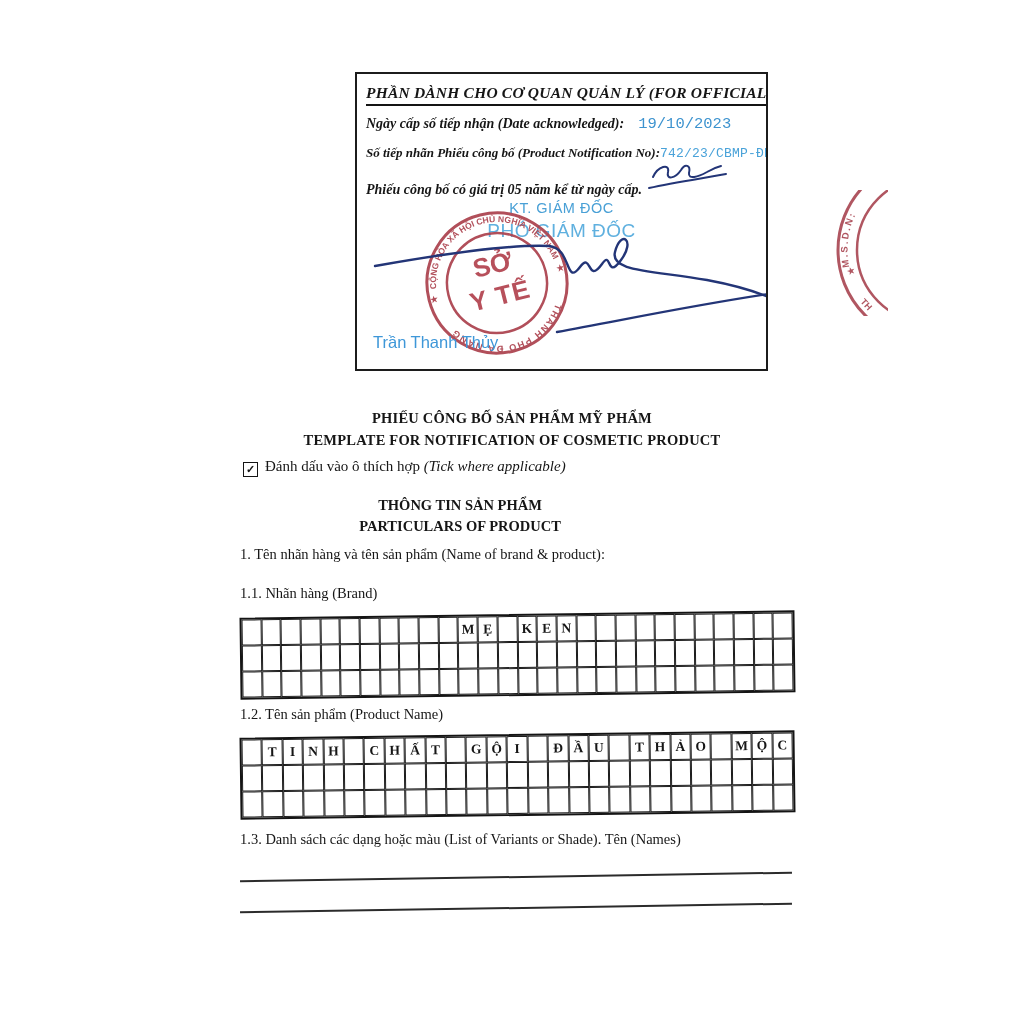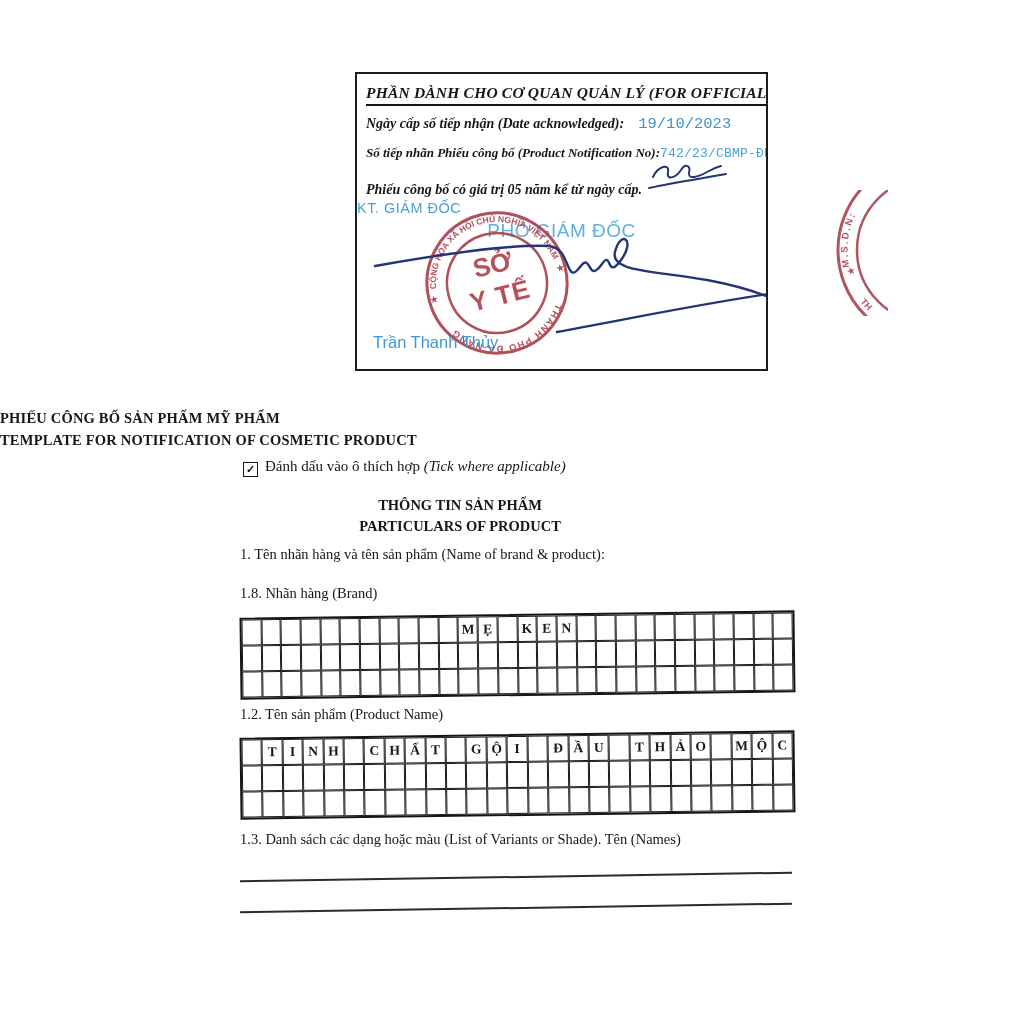--- a/index.html
+++ b/index.html
@@ -20,35 +20,35 @@
     font-size:15.5px;font-weight:700;font-style:italic;letter-spacing:.2px;
     border-bottom:2px solid #141414;padding-bottom:2px;white-space:nowrap;
   }
   .box-row{left:9px;white-space:nowrap;font-size:14px;font-style:italic;font-weight:700;}
   .row-date{top:41px;}
   .row-notif{top:71px;font-size:13px;width:400px;overflow:hidden;}
   .row-validity{top:108px;}
   .ink-sans{font-family:Liberation Mono, monospace;font-style:normal;font-weight:400;}
   .date-value{color:#3d93cf;font-size:15.5px;margin-left:14px;}
   .notif-value{color:#49a2d9;font-size:13px;letter-spacing:.2px;}
-  .signer-title{left:0;top:126px;width:100%;text-align:left;
+  .signer-title{left:0;top:126px;width:100%;text-align:center;
     font-family:"Liberation Sans",sans-serif;font-size:14.5px;color:#49a0d6;letter-spacing:.5px;}
   .signer-subtitle{left:0;top:146px;width:100%;text-align:center;
     font-family:"Liberation Sans",sans-serif;font-size:19px;color:#5fb0df;letter-spacing:.5px;}
   .signer-name{left:16px;top:259px;width:100%;text-align:left;
     font-family:"Liberation Sans",sans-serif;font-size:16.5px;color:#3e97d8;}
 
   .stamp-wrap{left:60px;top:131px;width:160px;height:156px;transform:rotate(-14deg);opacity:.93;}
   .signature-layer{left:0;top:0;width:413px;height:299px;pointer-events:none;}
 
   
   .edge-stamp{left:826px;top:190px;width:62px;height:126px;overflow:hidden;opacity:.9;}
 
   
-  .doc-title{left:0;top:407px;width:1024px;font-weight:700;font-size:14.5px;line-height:22px;letter-spacing:.2px;}
+  .doc-title{left:0;top:407px;width:1024px;text-align:center;font-weight:700;font-size:14.5px;line-height:22px;letter-spacing:.2px;}
   .section-header{left:0;top:495px;width:920px;text-align:center;font-weight:700;font-size:14.5px;line-height:21px;}
 
   .tick-row{left:243px;top:458px;font-size:15px;}
   .tickbox{display:inline-block;width:13px;height:13px;border:1.5px solid #141414;
     vertical-align:-2px;text-align:center;line-height:12px;font-size:11px;font-weight:700;margin-right:7px;}
   .en-italic{font-style:italic;}
 
   .body-line{font-size:14.5px;white-space:nowrap;}
   .item1-label{left:240px;top:546px;}
   .item11-label{left:240px;top:585px;}
@@ -156,21 +156,21 @@
     <span class="tickbox">✓</span><span>Đánh dấu vào ô thích hợp </span><span class="en-italic">(Tick where applicable)</span>
   </div>
 
   <div class="abs section-header">
     <div>THÔNG TIN SẢN PHẨM</div>
     <div>PARTICULARS OF PRODUCT</div>
   </div>
 
   <div class="abs body-line item1-label">1. Tên nhãn hàng và tên sản phẩm (Name of brand &amp; product):</div>
 
-  <div class="abs body-line item11-label">1.8. Nhãn hàng (Brand)</div>
+  <div class="abs body-line item11-label">1.1. Nhãn hàng (Brand)</div>
   <div class="abs char-grid brand-grid" style="grid-template-columns: repeat(28, 1fr);">
       <div class="cell"></div>
       <div class="cell"></div>
       <div class="cell"></div>
       <div class="cell"></div>
       <div class="cell"></div>
       <div class="cell"></div>
       <div class="cell"></div>
       <div class="cell"></div>
       <div class="cell"></div>

